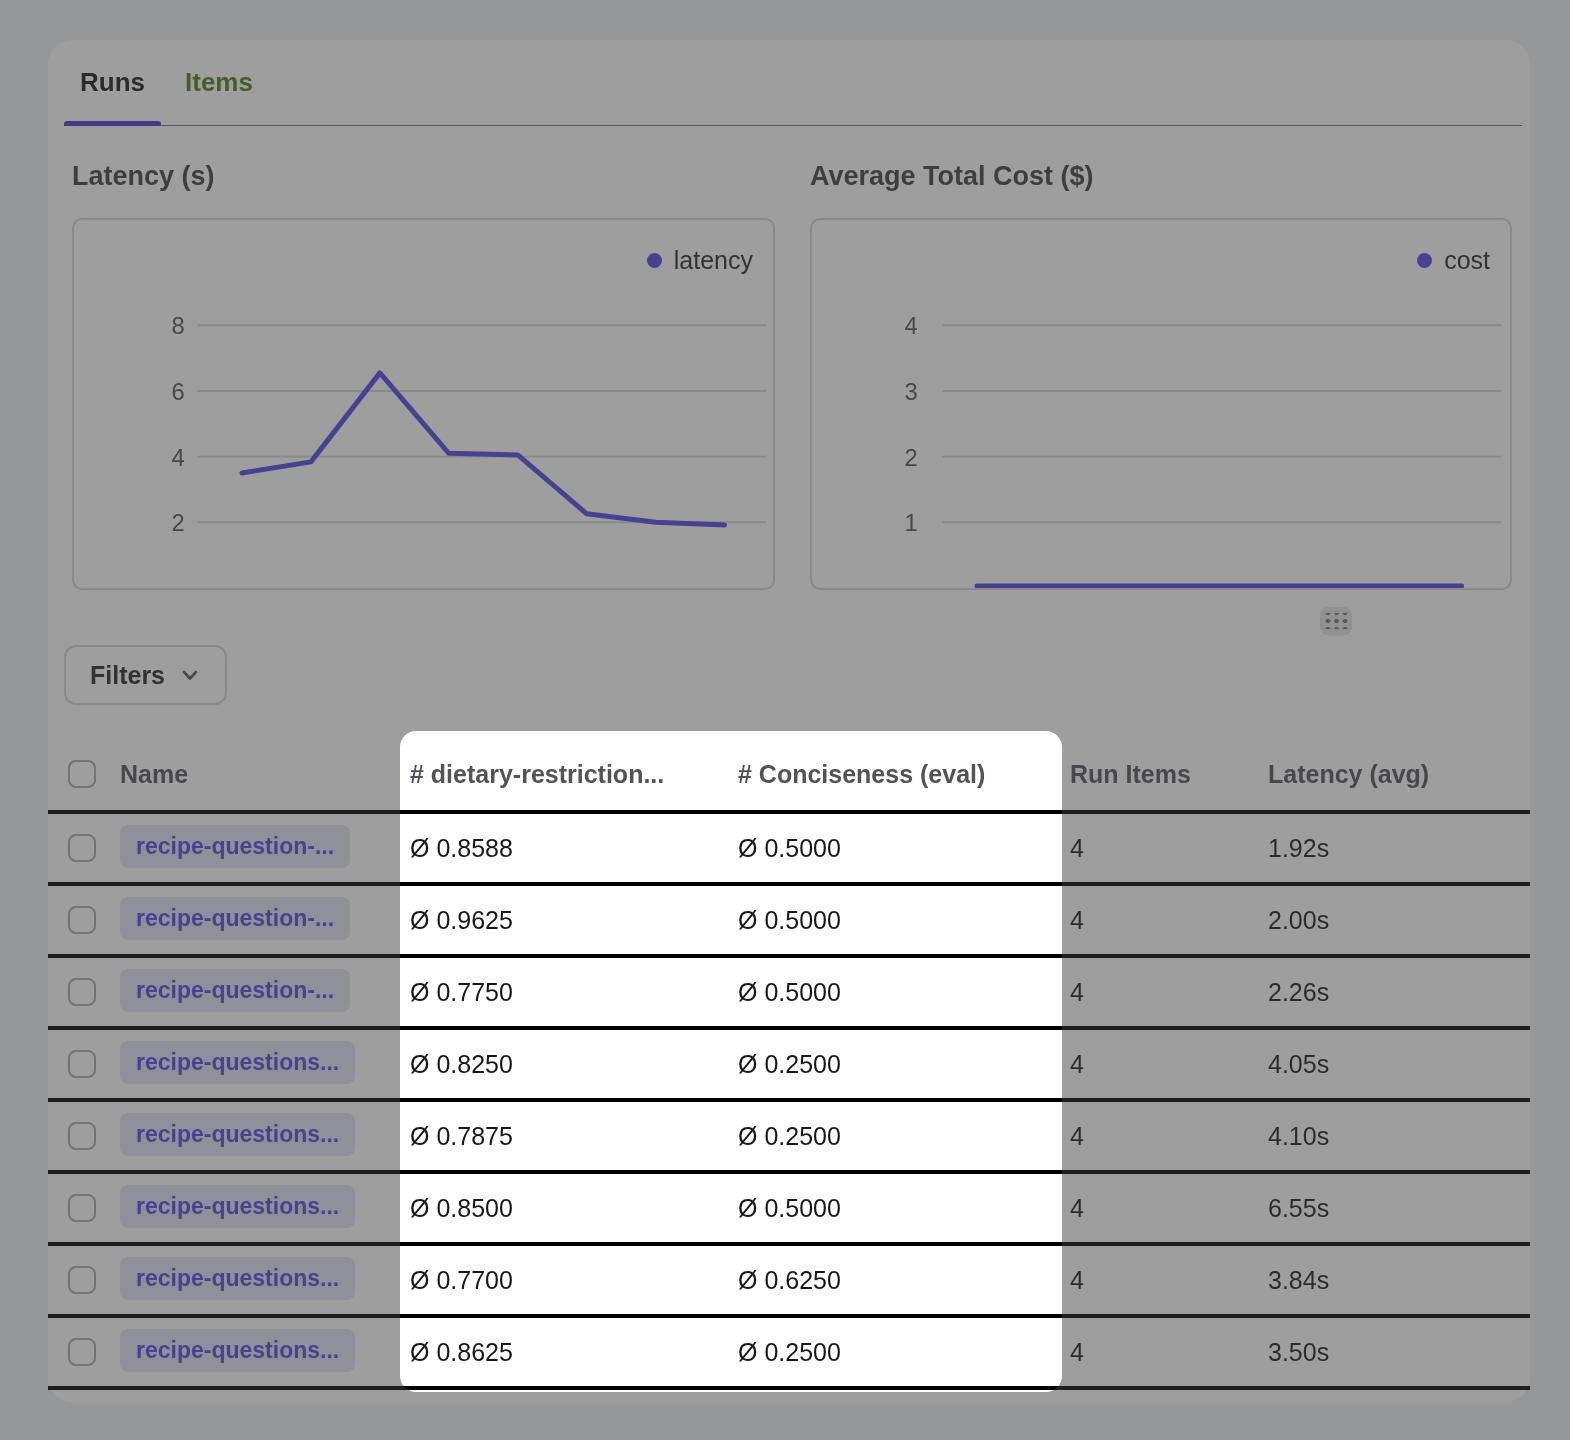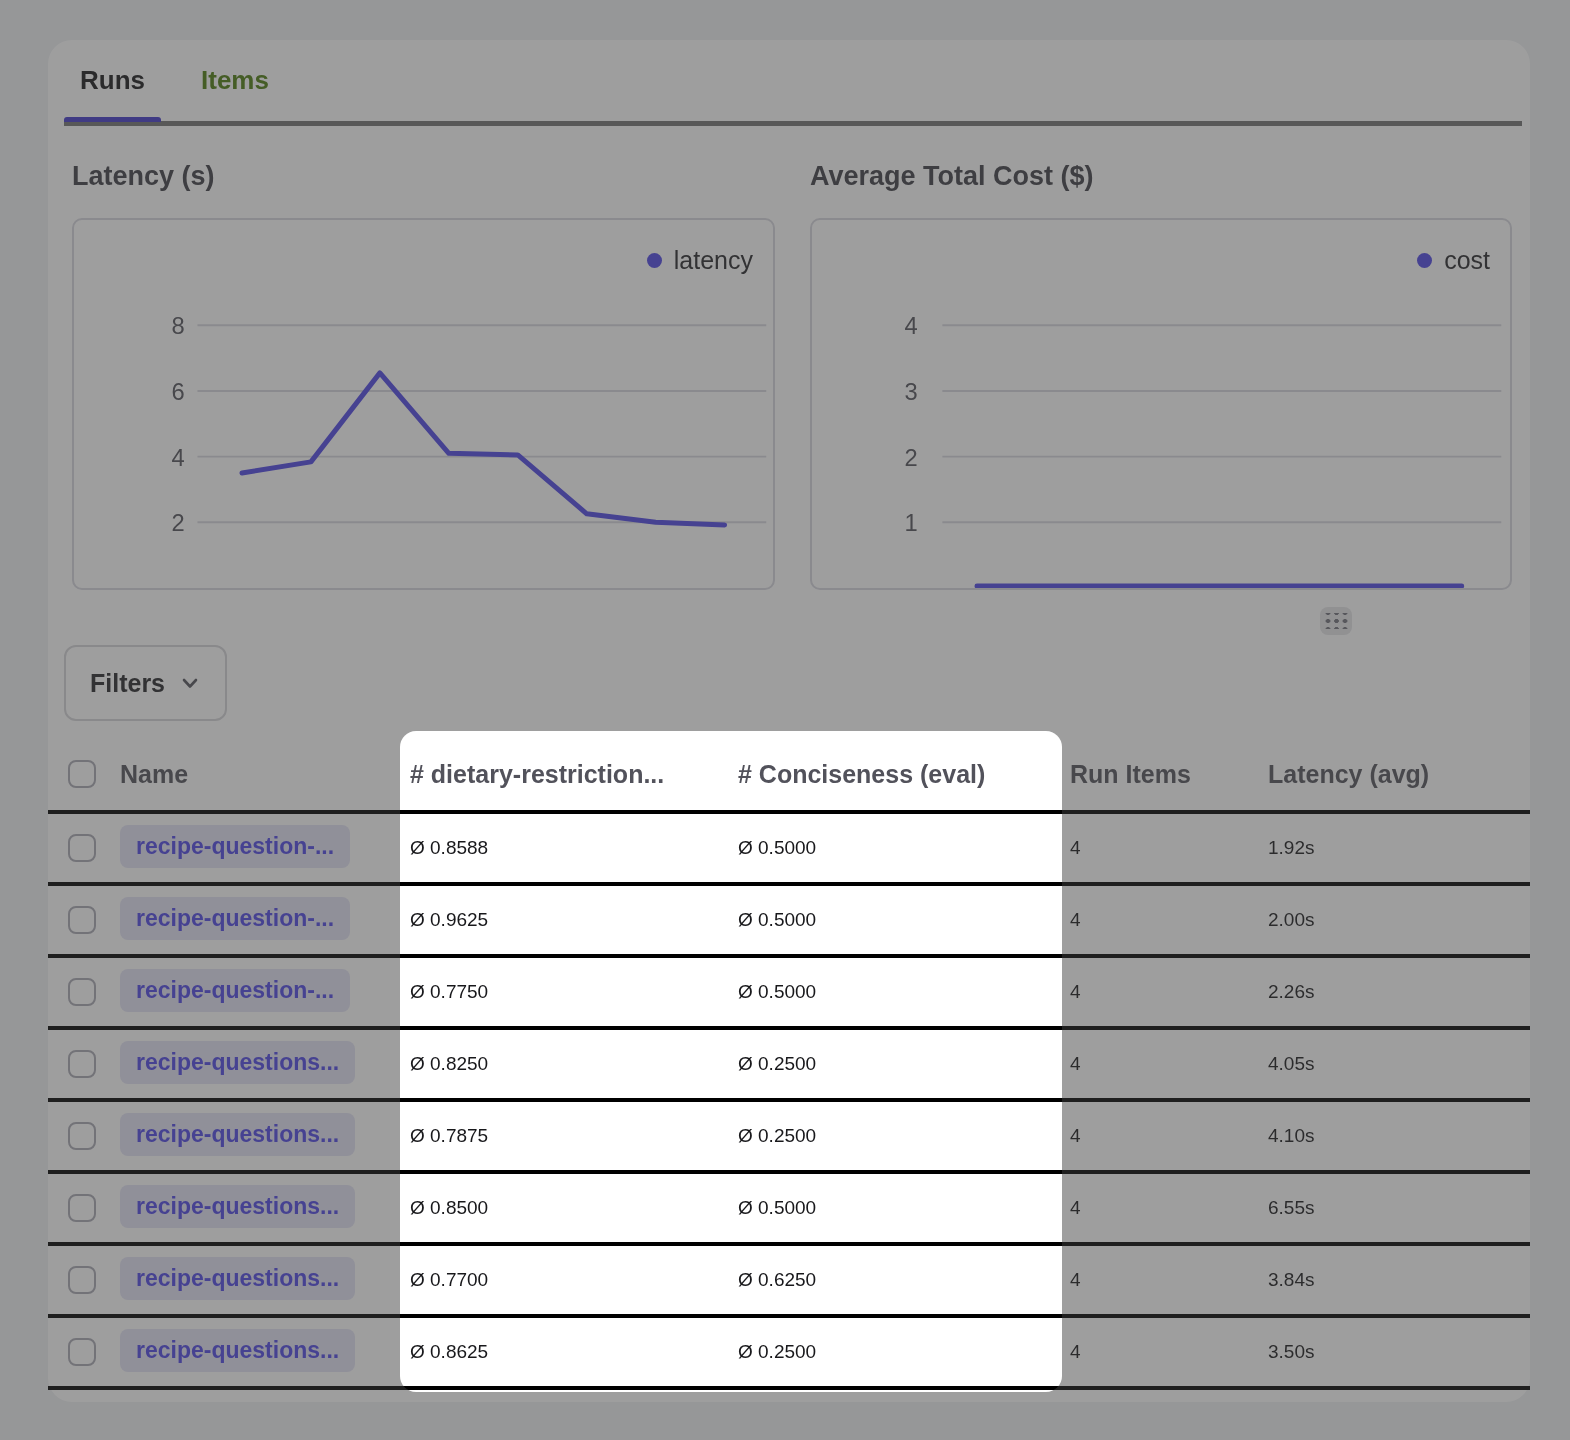--- a/index.html
+++ b/index.html
@@ -15,22 +15,22 @@
   
   .card {
     position:absolute; left:48px; top:40px;
     width:1482px; height:1362px;
     background:#ffffff; border-radius:24px;
   }
 
   
   .tabs {
     position:absolute; left:16px; top:0; right:8px; height:86px;
-    display:flex; align-items:center; gap:24px;
-    border-bottom:5px solid #737373;
+    display:flex; align-items:center; gap:8px;
+    border-bottom:1px solid #737373;
   }
   .tab {
     position:relative; height:100%;
     display:flex; align-items:center;
     padding:0 16px;
     font-size:26px; font-weight:600; color:#4d7c0f;
     cursor:pointer;
   }
   .tab.active { color:#18181b; }
   .tab.active::after {
@@ -70,21 +70,21 @@
   }
   .grip-dots {
     width:25px; height:16px;
     background-image:radial-gradient(#71717a 2.1px, transparent 2.5px);
     background-size:8.5px 8px;
     background-position:center;
   }
 
   
   .filters-btn {
-    position:absolute; left:16px; top:605px; height:76px;
+    position:absolute; left:16px; top:605px; height:60px;
     display:inline-flex; align-items:center; gap:14px;
     padding:0 24px;
     background:#ffffff; border:2px solid #d4d4d8; border-radius:12px;
     font-size:25px; font-weight:600; color:#27272a;
     font-family:"Liberation Sans", sans-serif;
     cursor:pointer;
   }
 
   
   .table { position:absolute; left:0; right:0; top:698px; }
@@ -100,21 +100,21 @@
   .c-check { padding-left:20px; }
   .checkbox {
     display:block; width:28px; height:28px;
     border:2px solid #a8a8b3; border-radius:8px; background:#ffffff;
     cursor:pointer;
   }
   .hcell {
     font-size:25px; font-weight:600; color:#52525b;
     white-space:nowrap; overflow:hidden;
   }
-  .vcell { font-size:19px; color:#18181b; white-space:nowrap; }
+  .vcell { font-size:25px; color:#18181b; white-space:nowrap; }
   .badge {
     display:inline-block; max-width:255px;
     padding:8px 16px;
     background:#e3e3f5; border-radius:8px;
     font-size:23px; font-weight:700; color:#4f46e5;
     white-space:nowrap; overflow:hidden; text-overflow:ellipsis;
     cursor:pointer;
   }
 
   

